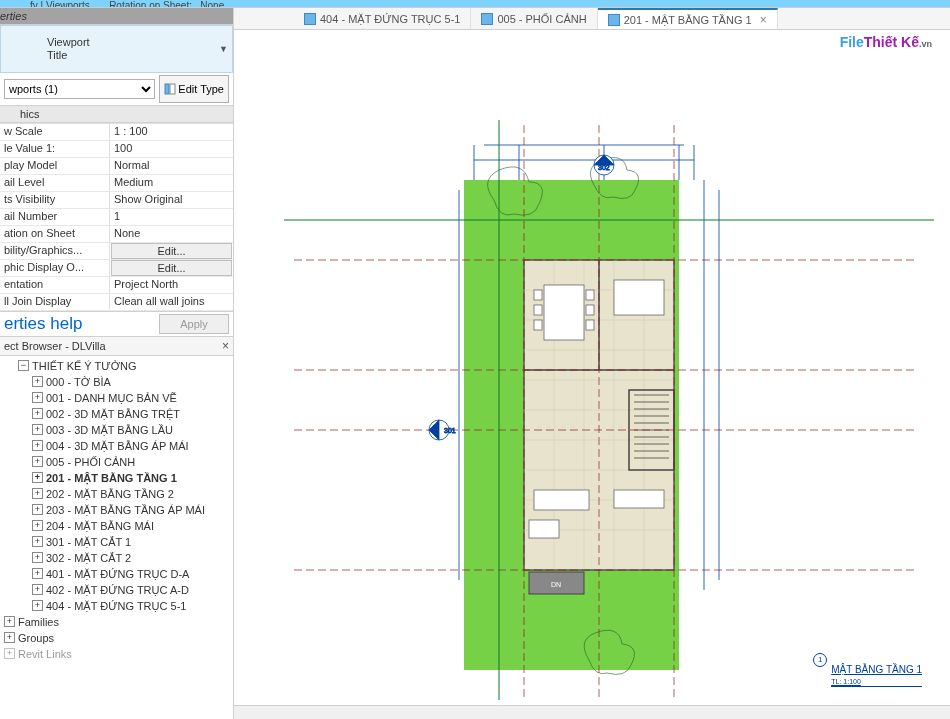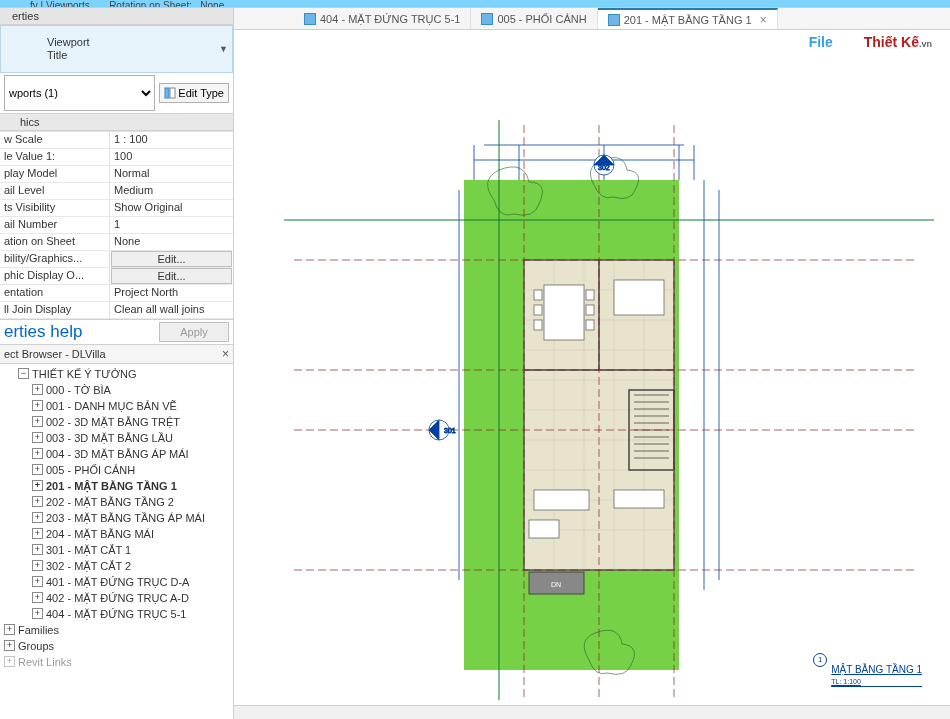--- a/index.html
+++ b/index.html
@@ -5,28 +5,28 @@
 * { box-sizing: border-box; margin: 0; padding: 0; font-family: "Segoe UI", Tahoma, sans-serif; }
 body { width: 950px; height: 719px; overflow: hidden; background: #fff; position: relative; font-size: 11px; color: #333; }
 
 .ribbon-frag { height: 8px; background: #7dd3fc; border-bottom: 1px solid #ccc; font-size: 10px; color: #444; padding-left: 30px; white-space: nowrap; overflow: hidden; }
 
 .main { display: flex; height: 711px; }
 
 
 .left { width: 234px; display: flex; flex-direction: column; border-right: 1px solid #d0d0d0; }
 
-.props-header { background: #e5e5e5; border-bottom: 1px solid #d0d0d0; padding: 2px 12px; }
+.props-header { background: #a3a3a3; border-bottom: 1px solid #d0d0d0; padding: 2px 0; font-style: italic; }
 .props-type { background: #e6f3fb; border: 1px solid #b8d6e8; height: 48px; display: flex; align-items: center; padding: 0 4px 0 46px; justify-content: space-between; }
 .props-type span { font-size: 11px; line-height: 13px; }
 .props-type .chev { font-size: 9px; color: #555; }
 
 .instance-row { display: flex; align-items: center; gap: 4px; padding: 2px 4px; border-bottom: 1px solid #d0d0d0; }
-.instance-row select { flex: 1; height: 36px; font-size: 11px; background: #fff; border: 1px solid #b0b0b0; }
-.edit-type { display: flex; align-items: center; gap: 2px; padding: 0 4px; height: 20px; border: 1px solid #b0b0b0; background: #f5f5f5; font-size: 11px; }
+.instance-row select { flex: 1; height: 20px; font-size: 11px; background: #fff; border: 1px solid #b0b0b0; }
+.edit-type { display: flex; align-items: center; gap: 2px; padding: 0 4px; height: 28px; border: 1px solid #b0b0b0; background: #f5f5f5; font-size: 11px; }
 .edit-type svg { width: 12px; height: 12px; }
 
 .props-body { flex: 0 0 auto; overflow: hidden; }
 .cat-head { background: #e8e8e8; border-bottom: 1px solid #d0d0d0; padding: 2px 20px; font-size: 11px; }
 .prop-grid { border-top: 1px solid #e0e0e0; }
 .prop-row { display: flex; height: 17px; font-size: 11px; align-items: stretch; border-bottom: 1px solid #e8e8e8; }
 .prop-row .lbl { width: 110px; padding: 1px 4px; color: #333; border-right: 1px solid #e0e0e0; overflow: hidden; white-space: nowrap; }
 .prop-row .val { flex: 1; padding: 1px 4px; overflow: hidden; white-space: nowrap; }
 .prop-row .val.btn { background: #efefef; text-align: center; border: 1px solid #c0c0c0; margin: 0 1px; }
 
@@ -52,21 +52,21 @@
 .tab { display: flex; align-items: center; gap: 4px; padding: 0 10px; font-size: 11px; color: #555; border-right: 1px solid #e0e0e0; }
 .tab.active { background: #fff; border-top: 2px solid #2a7ab0; }
 .tab .ico { width: 12px; height: 12px; background: #6db4e8; border: 1px solid #3a8cc7; }
 .tab .xx { font-size: 12px; color: #888; margin-left: 4px; }
 
 .canvas { flex: 1; position: relative; background: #fff; overflow: hidden; }
 .canvas svg { position: absolute; top: 0; left: 0; }
 
 .watermark-logo { position: absolute; top: 4px; right: 18px; font-size: 14px; font-weight: bold; }
 .watermark-logo .f { color: #3a9de8; }
-.watermark-logo .t { color: #b91c1c; margin-left: 31px; }
+.watermark-logo .t { color: #a21caf; }
 .watermark-logo .vn { font-size: 9px; color: #666; }
 
 .view-title { position: absolute; bottom: 18px; right: 28px; font-size: 10px; color: #0040a0; display: flex; align-items: center; gap: 4px; }
 .view-title .circ { width: 14px; height: 14px; border: 1.5px solid #0040a0; border-radius: 50%; display: flex; align-items: center; justify-content: center; font-size: 8px; }
 
 .statusbar { height: 14px; background: #f0f0f0; border-top: 1px solid #d0d0d0; }
 </style>
 </head>
 <body>
 

